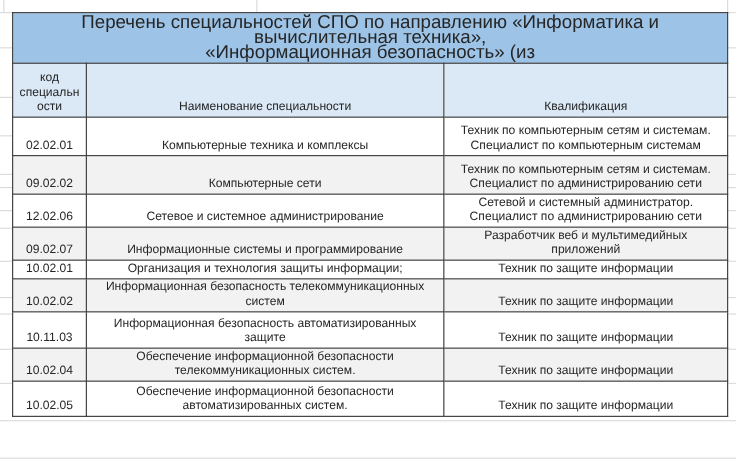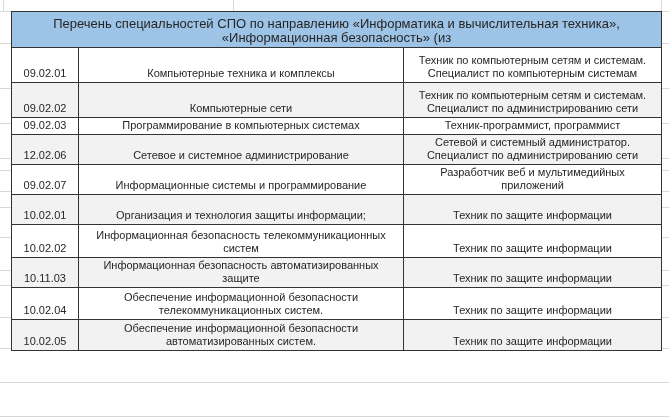--- a/index.html
+++ b/index.html
@@ -35,21 +35,21 @@
     white-space:pre-line;
     overflow:hidden;
     font-weight:normal;
   }
   col.c-code{width:67px;}
   col.c-name{width:325px;}
   col.c-qual{width:258px;}
 
   tr.title-row td{
     height:32px;background:var(--title-bg);vertical-align:middle;
-    font-size:13px;line-height:14px;margin-top:30px;
+    font-size:17px;line-height:14px;margin-top:30px;
   }
   tr.header-row th{
     height:45px;background:var(--header-bg);vertical-align:middle;
     line-height:13px;
   }
   tr.header-row th.h-code{overflow-wrap:anywhere;word-break:break-word;}
 
   tbody tr:nth-child(even) td{background:var(--stripe);}
   tbody tr:nth-child(1){height:35px;}
   tbody tr:nth-child(2){height:35px;}
@@ -92,41 +92,41 @@
   <colgroup>
     <col class="c-code">
       <col class="c-name">
       <col class="c-qual">
   </colgroup>
   <thead>
     <tr class="title-row">
       <td colspan="3">Перечень специальностей СПО по направлению «Информатика и вычислительная техника»,
 «Информационная безопасность» (из</td>
     </tr>
+    <tr class="header-row">
+      <th class="h-code">код специальности</th>
+      <th class="h-name">Наименование специальности</th>
+      <th class="h-qual">Квалификация</th>
+    </tr>
   </thead>
   <tbody id="spec-body">
   <tr>
-    <td>09.02.01</td>
+    <td>02.02.01</td>
     <td>Компьютерные техника и комплексы</td>
     <td>Техник по компьютерным сетям и системам.
 Специалист по компьютерным системам</td>
   </tr>
 
   <tr>
     <td>09.02.02</td>
     <td>Компьютерные сети</td>
     <td>Техник по компьютерным сетям и системам.
 Специалист по администрированию сети</td>
   </tr>
 
-  <tr>
-    <td>09.02.03</td>
-    <td>Программирование в компьютерных системах</td>
-    <td>Техник-программист, программист</td>
-  </tr>
 
 
 
   <tr>
     <td>12.02.06</td>
     <td>Сетевое и системное администрирование</td>
     <td>Сетевой и системный администратор.
 Специалист по администрированию сети</td>
   </tr>
 

